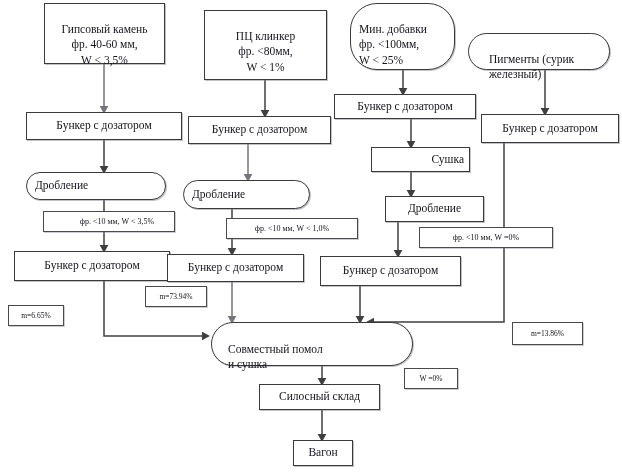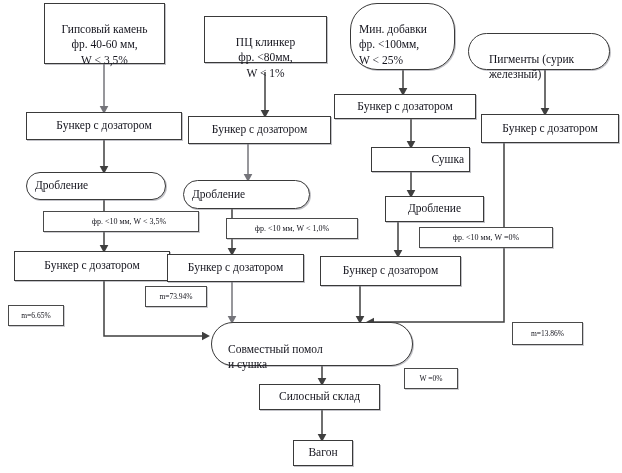--- a/index.html
+++ b/index.html
@@ -108,21 +108,21 @@
 
     <path d="M322,410 L322,440" stroke="#3f3f3f" stroke-width="1.5" fill="none" marker-end="url(#ah)"></path>
   </svg>
 
   <div class="node center" style="left:44px; top:3px; width:121px; height:61px;">
     <span>Гипсовый камень
    фр. 40-60 мм,
 W &lt;  3,5%</span>
   </div>
 
-  <div class="node center" style="left:204px; top:16px; width:123px; height:47px;">
+  <div class="node center" style="left:204px; top:10px; width:123px; height:70px;">
     <span>ПЦ клинкер
     фр. &lt;80мм,
 W &lt;  1%</span>
   </div>
 
   <div class="node left" style="left:350px; top:3px; width:105px; height:67px; padding-left:8px;">
     <span>Мин. добавки
 фр. &lt;100мм,
 W &lt;  25%</span>
   </div>
@@ -157,21 +157,21 @@
   </div>
 
   <div class="node center vcenter" style="left:371px; top:147px; width:99px; height:25px;justify-content:flex-end;">
     <span>Сушка</span>
   </div>
 
   <div class="node center vcenter" style="left:385px; top:196px; width:99px; height:26px;">
     <span>Дробление</span>
   </div>
 
-  <div class="tag" style="left:43px; top:211px; width:156px; height:21px;padding-left:16px;">
+  <div class="tag" style="left:43px; top:211px; width:132px; height:21px;padding-left:16px;">
     <span>фр. &lt;10 мм, W &lt;  3,5%</span>
   </div>
 
   <div class="tag" style="left:226px; top:218px; width:132px; height:21px;">
     <span>фр. &lt;10 мм, W &lt;  1,0%</span>
   </div>
 
   <div class="tag" style="left:419px; top:227px; width:134px; height:21px;">
     <span>фр. &lt;10 мм, W =0%</span>
   </div>

